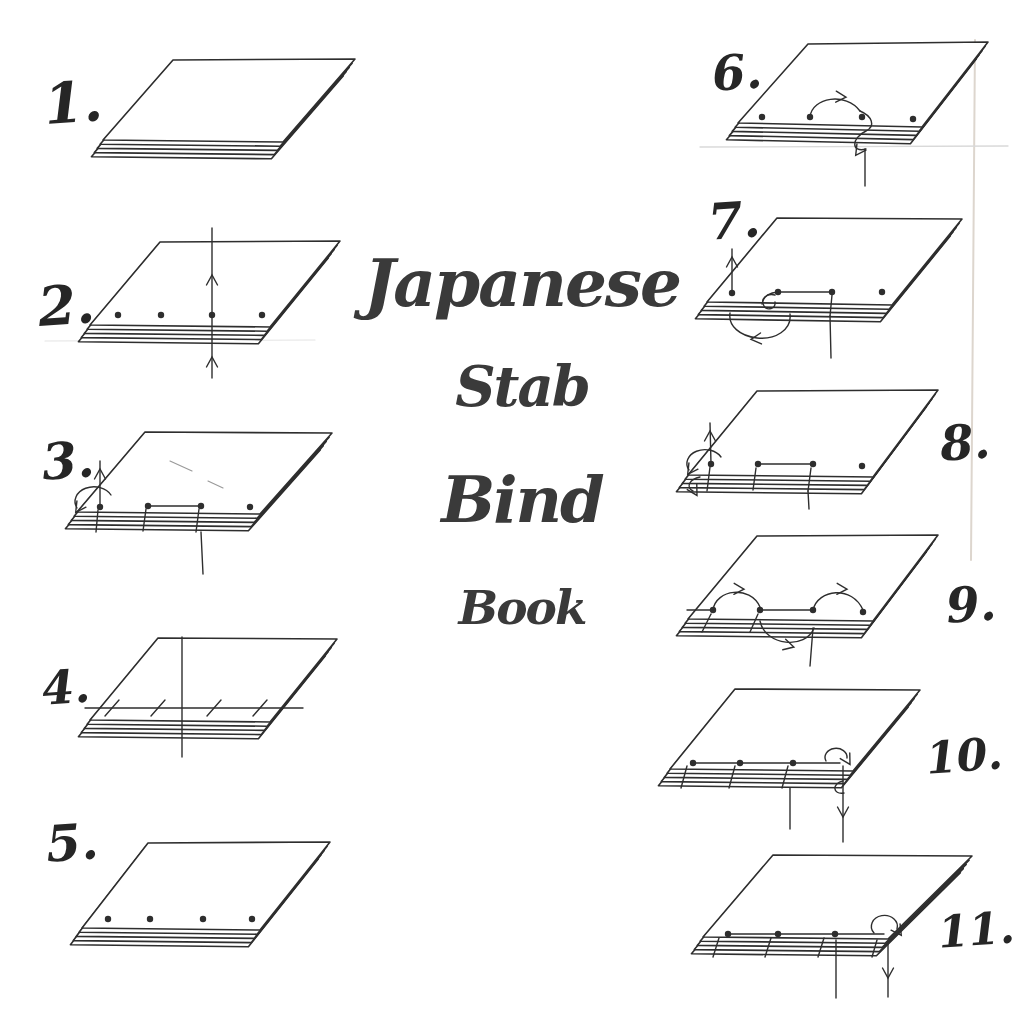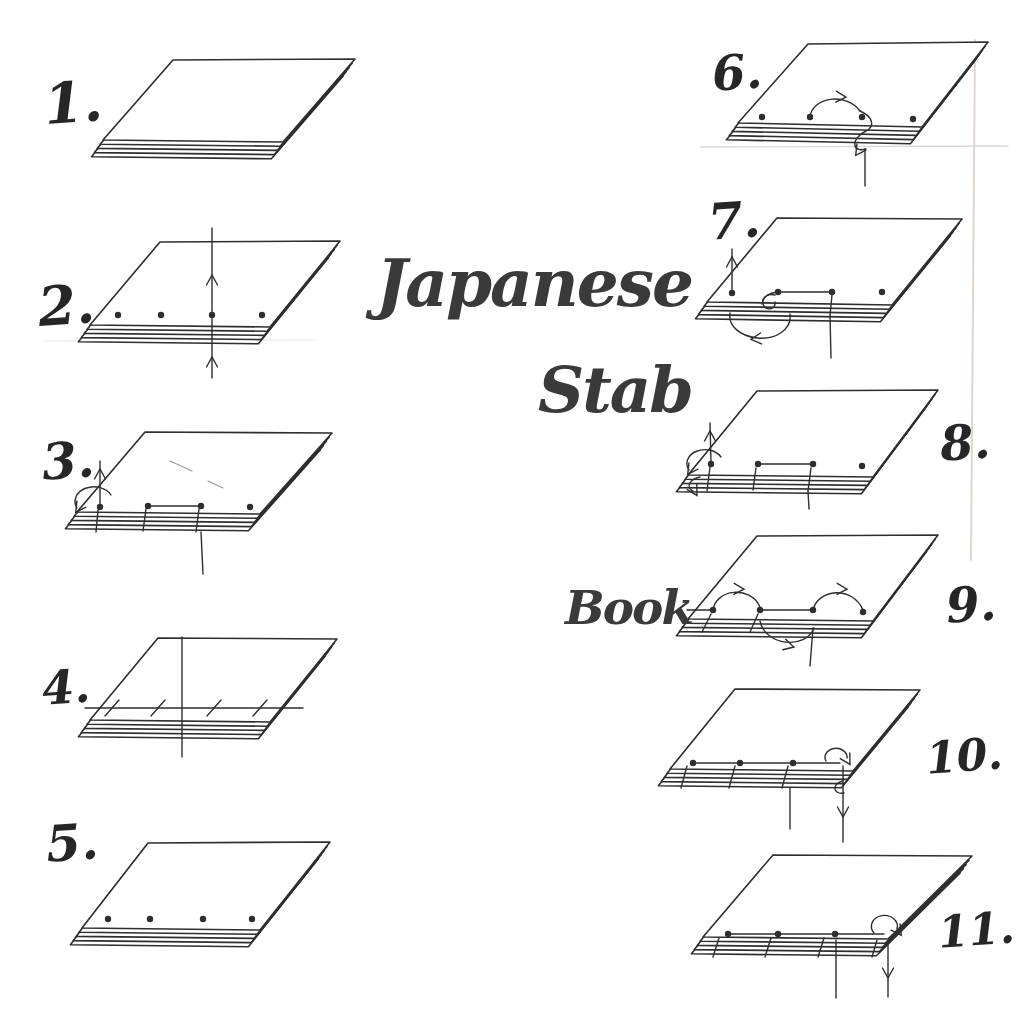--- a/index.html
+++ b/index.html
@@ -1,21 +1,21 @@
 <!DOCTYPE html>
 <html><head>
 <meta charset="utf-8">
 <style>
   html,body{margin:0;padding:0;background:#fff;}
   .canvas{position:relative;width:1024px;height:1024px;background:#ffffff;overflow:hidden;
           font-family:"DejaVu Serif",serif;}
   #art{position:absolute;left:0;top:0;}
   .num{position:absolute;font-style:italic;font-weight:900;color:#262626;
        font-family:"DejaVu Serif",serif;transform:rotate(-4deg);line-height:1;}
-  .title-line{position:absolute;left:352px;width:340px;text-align:right;
+  .title-line{position:absolute;left:352px;width:340px;text-align:center;
        font-style:italic;font-weight:900;color:#3a3a3a;line-height:1;
        font-family:"DejaVu Serif",serif;letter-spacing:-2px;}
 </style>
 </head>
 <body>
 
 <div class="canvas">
 
   <svg id="art" width="1024" height="1024" viewBox="0 0 1024 1024">
     <g id="artifacts">
@@ -218,15 +218,16 @@
   <span class="num" style="left:42px;top:664px;font-size:46px">4.</span>
   <span class="num" style="left:46px;top:818px;font-size:50px">5.</span>
   <span class="num" style="left:712px;top:48px;font-size:48px">6.</span>
   <span class="num" style="left:708px;top:196px;font-size:50px">7.</span>
   <span class="num" style="left:940px;top:418px;font-size:48px">8.</span>
   <span class="num" style="left:946px;top:580px;font-size:48px">9.</span>
   <span class="num" style="left:926px;top:734px;font-size:44px">10.</span>
   <span class="num" style="left:938px;top:908px;font-size:44px">11.</span>
 
   <span class="title-line" style="top:250px;font-size:66px">Japanese</span>
-  <span class="title-line" style="top:358px;font-size:64px">Stab</span>
+  <span class="title-line" style="top:358px;font-size:56px">Stab</span>
+  <span class="title-line" style="top:468px;font-size:64px">Bind</span>
   <span class="title-line" style="top:584px;font-size:47px">Book</span>
 </div>
 
 </body></html>

